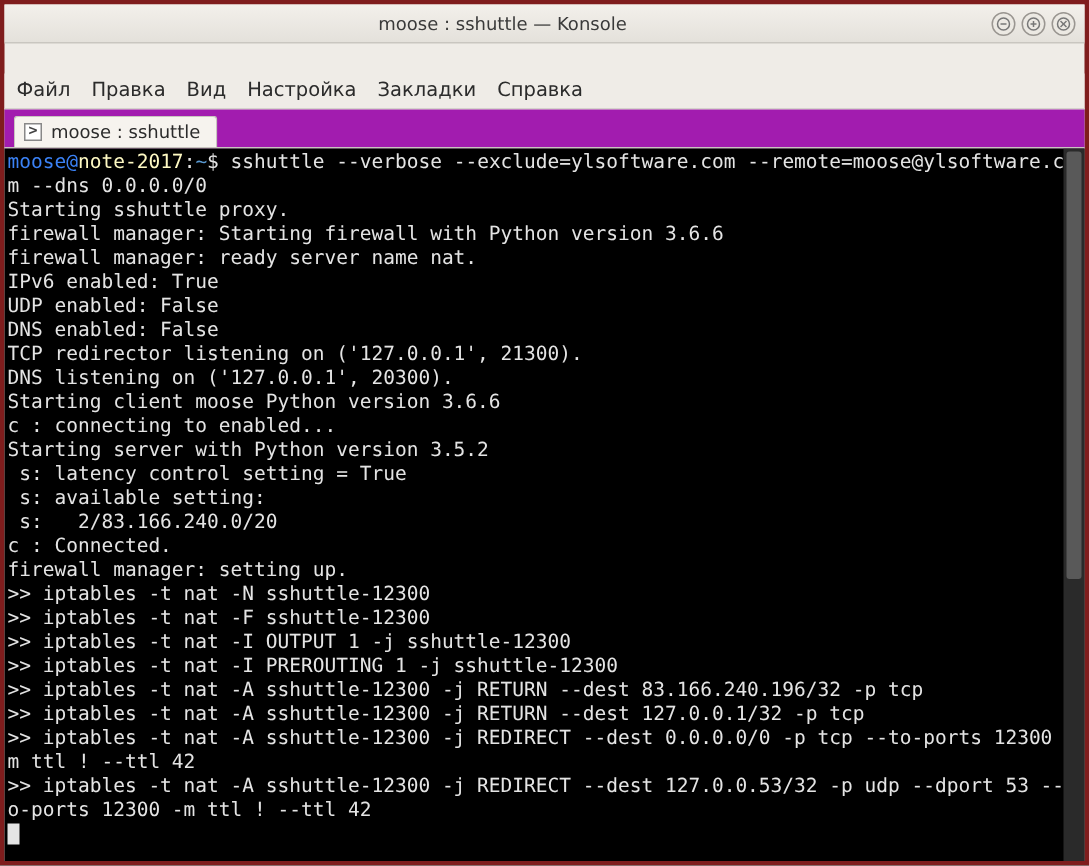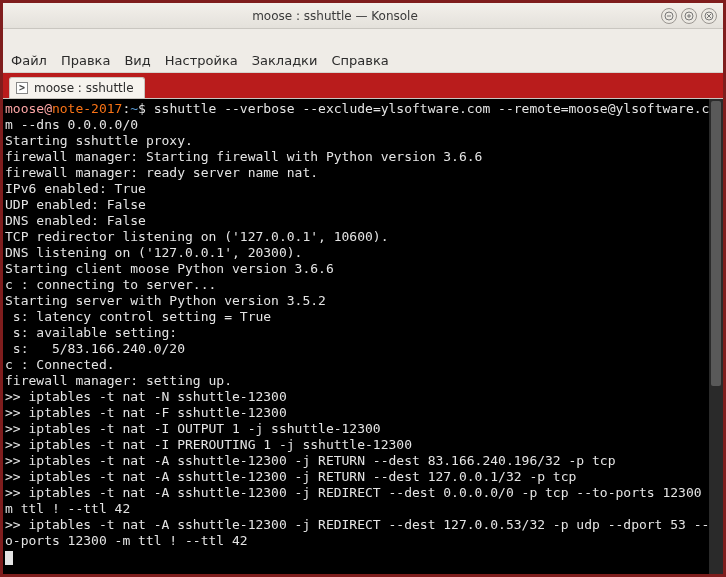--- a/index.html
+++ b/index.html
@@ -42,21 +42,21 @@
     background: #efece7;
     border-bottom: 1px solid #d5d2cc;
     display: flex; align-items: center;
     padding: 0 8px; gap: 14px;
     font-size: 13px;
     margin-top: 20px;
   }
   .menu-item { cursor: pointer; }
   .tabbar {
     height: 26px;
-    background: #b91c1c;
+    background: #a21caf;
     border-bottom: 1px solid #c8c5bf;
     display: flex; align-items: flex-end;
     padding-left: 6px;
   }
   .tab {
     background: #f6f3ee;
     border: 1px solid #c8c5bf; border-bottom: none;
     border-radius: 3px 3px 0 0;
     padding: 3px 10px 3px 6px;
     display: flex; align-items: center; gap: 6px;
@@ -85,22 +85,22 @@
     position: relative;
   }
   .sb {
     position:absolute; right:0; top:0; width:14px; height:100%;
     background:#2a2a2a;
   }
   .sb-thumb{
     position:absolute; left:2px; top:2px; width:10px; height:60%;
     background:#595959; border-radius:2px;
   }
-  .p-user{color:#fca5a5;}
-  .p-host{color:#f97316;}
+  .p-user{color:#3b82f6;}
+  .p-host{color:#fef9c3;}
   .p-path{color:#5a9bd4;}
   .p-sym{color:#e4e4e4;}
   .cursor{
     display:inline-block; width:8px; height:14px;
     background:#e4e4e4; vertical-align:middle;
   }
 </style>
 </head>
 <body>
 
@@ -148,28 +148,28 @@
     </div>
   </div>
 
   <div class="terminal"><span class="p-user">moose</span><span class="p-user">@</span><span class="p-host">note-2017</span><span class="p-sym">:</span><span class="p-path">~</span><span class="p-sym">$</span> <span>sshuttle --verbose --exclude=ylsoftware.com --remote=moose@ylsoftware.com --dns 0.0.0.0/0</span>
 <span>Starting sshuttle proxy.</span>
 <span>firewall manager: Starting firewall with Python version 3.6.6</span>
 <span>firewall manager: ready server name nat.</span>
 <span>IPv6 enabled: True</span>
 <span>UDP enabled: False</span>
 <span>DNS enabled: False</span>
-<span>TCP redirector listening on ('127.0.0.1', 10600).</span>
+<span>TCP redirector listening on ('127.0.0.1', 21300).</span>
 <span>DNS listening on ('127.0.0.1', 20300).</span>
 <span>Starting client moose Python version 3.6.6</span>
-<span>c : connecting to server...</span>
+<span>c : connecting to enabled...</span>
 <span>Starting server with Python version 3.5.2</span>
 <span> s: latency control setting = True</span>
 <span> s: available setting:</span>
-<span> s:   5/83.166.240.0/20</span>
+<span> s:   2/83.166.240.0/20</span>
 <span>c : Connected.</span>
 <span>firewall manager: setting up.</span>
 <span>&gt;&gt; iptables -t nat -N sshuttle-12300</span>
 <span>&gt;&gt; iptables -t nat -F sshuttle-12300</span>
 <span>&gt;&gt; iptables -t nat -I OUTPUT 1 -j sshuttle-12300</span>
 <span>&gt;&gt; iptables -t nat -I PREROUTING 1 -j sshuttle-12300</span>
 <span>&gt;&gt; iptables -t nat -A sshuttle-12300 -j RETURN --dest 83.166.240.196/32 -p tcp</span>
 <span>&gt;&gt; iptables -t nat -A sshuttle-12300 -j RETURN --dest 127.0.0.1/32 -p tcp</span>
 <span>&gt;&gt; iptables -t nat -A sshuttle-12300 -j REDIRECT --dest 0.0.0.0/0 -p tcp --to-ports 12300 -m ttl ! --ttl 42</span>
 <span>&gt;&gt; iptables -t nat -A sshuttle-12300 -j REDIRECT --dest 127.0.0.53/32 -p udp --dport 53 --to-ports 12300 -m ttl ! --ttl 42</span>

